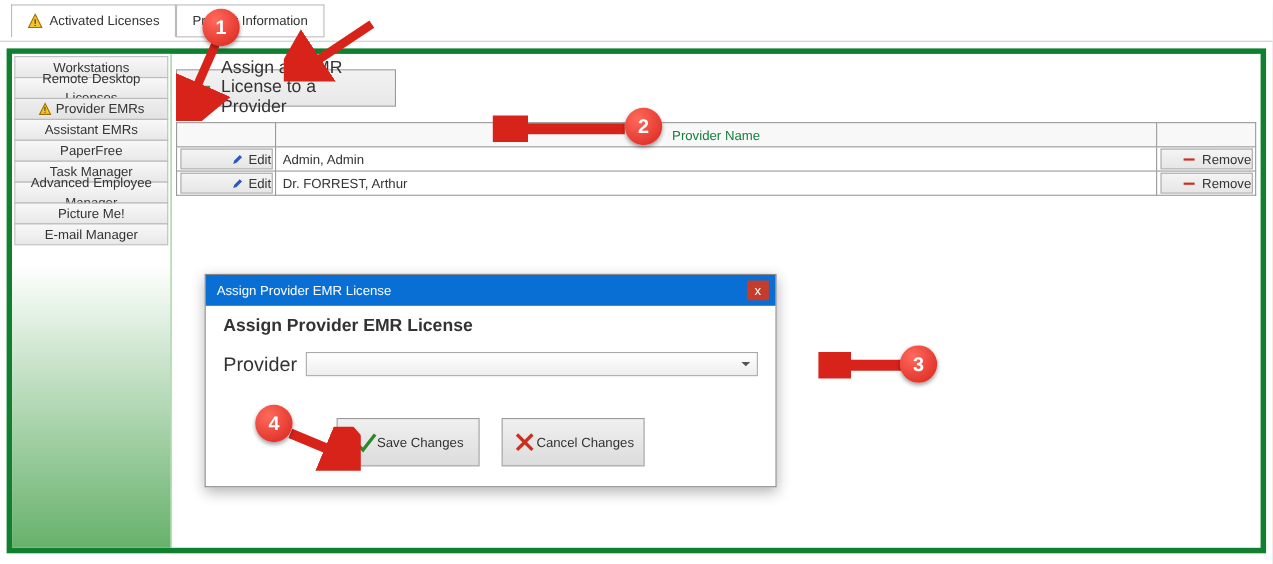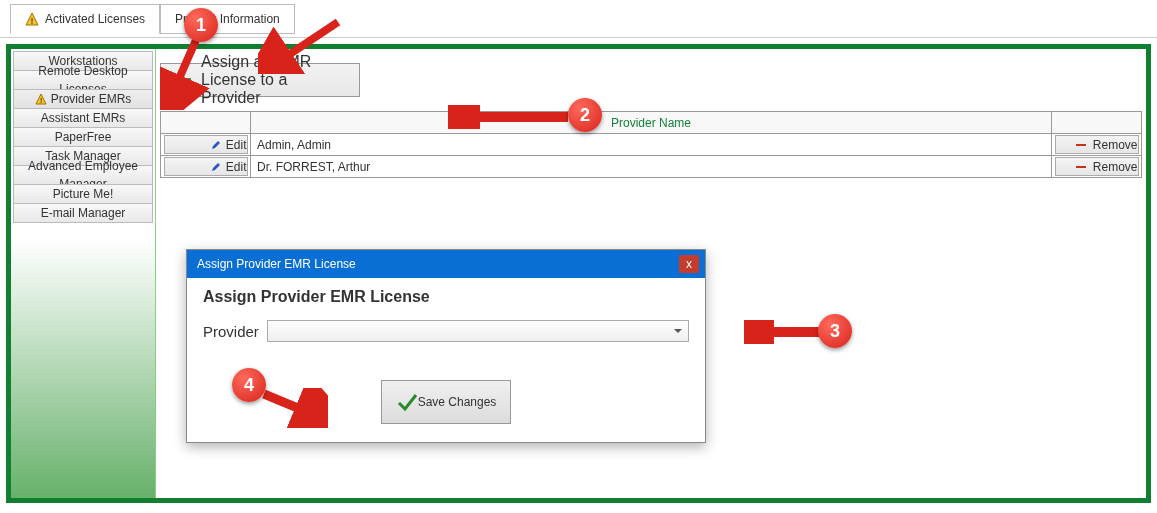--- a/index.html
+++ b/index.html
@@ -183,21 +183,21 @@
     font-weight: bold;
     margin-bottom: 14px;
   }
   .modal-row {
     display: flex;
     align-items: center;
     gap: 8px;
     margin-bottom: 38px;
   }
   .modal-row label {
-    font-size: 15px;
+    font-size: 18px;
   }
   .combo {
     flex: 1;
     height: 22px;
     border: 1px solid #aaa;
     background: linear-gradient(#fff, #eee);
     position: relative;
   }
   .combo::after {
     content: "";
@@ -392,20 +392,28 @@
           </div>
           <div class="modal-buttons">
             <div class="modal-btn">
               <span>
                 <svg width="22" height="22">
                     <path d="M3 12 L9 18 L20 4" fill="none" stroke="#2a8a2a" stroke-width="3"></path>
                   </svg>
               </span>
               <span>Save Changes</span>
             </div>
+            <div class="modal-btn">
+              <span>
+                <svg width="22" height="22">
+                    <path d="M4 4 L18 18 M18 4 L4 18" stroke="#c83020" stroke-width="3" fill="none"></path>
+                  </svg>
+              </span>
+              <span>Cancel Changes</span>
+            </div>
           </div>
         </div>
       </div>
 
     </div>
   </div>
 
   <div class="callout-badge" style="left:184px; top:8px;">
       <span>1</span>
     </div>

